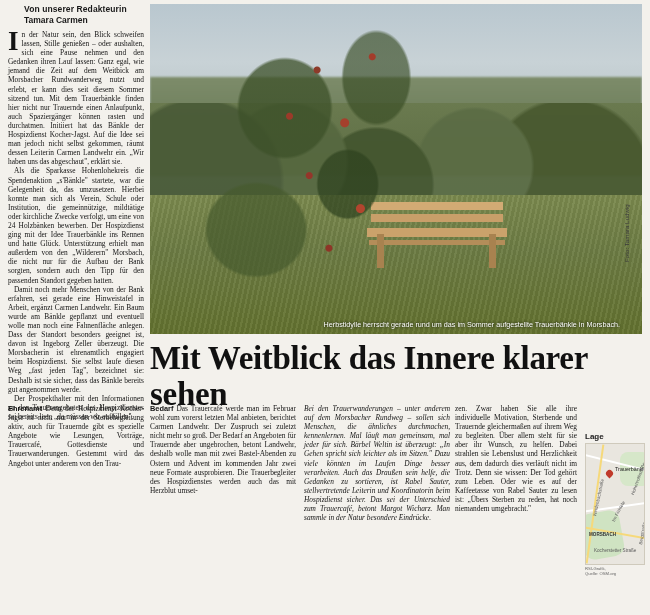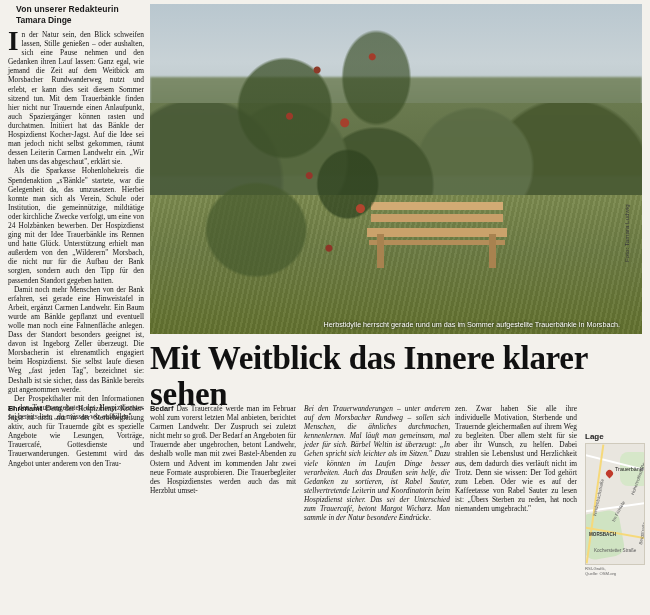--- a/index.html
+++ b/index.html
@@ -8,21 +8,21 @@
     background:#f3f1ec;
     font-family:"Liberation Serif", serif;
     color:#1a1a1a;
     overflow:hidden;
     position:relative;
   }
   .page{position:relative;width:650px;height:615px;}
 
   
   .byline{
-    position:absolute;left:16px;top:4px;width:135px;
+    position:absolute;left:24px;top:4px;width:135px;
   }
   .byline .kicker{
     font-family:"Liberation Sans", sans-serif;
     font-weight:bold;font-size:8.5px;line-height:11px;
     letter-spacing:.1px;
   }
   .byline .author{
     font-family:"Liberation Sans", sans-serif;
     font-weight:bold;font-size:8.5px;line-height:11px;
   }
@@ -205,21 +205,21 @@
   }
   .rot{transform-origin:left top;}
 </style>
 </head>
 <body>
 
 <div class="page">
 
   <div class="byline">
     <div class="kicker">Von unserer Redakteurin</div>
-    <div class="author">Tamara Dinge</div>
+    <div class="author">Tamara Carmen</div>
   </div>
 
   <div class="photo">
     <div class="sky"></div>
     <div class="hill"></div>
     <div class="forest"></div>
     <div class="meadow"></div>
     <div class="bench">
       <div class="back1"></div>
         <div class="back2"></div>

